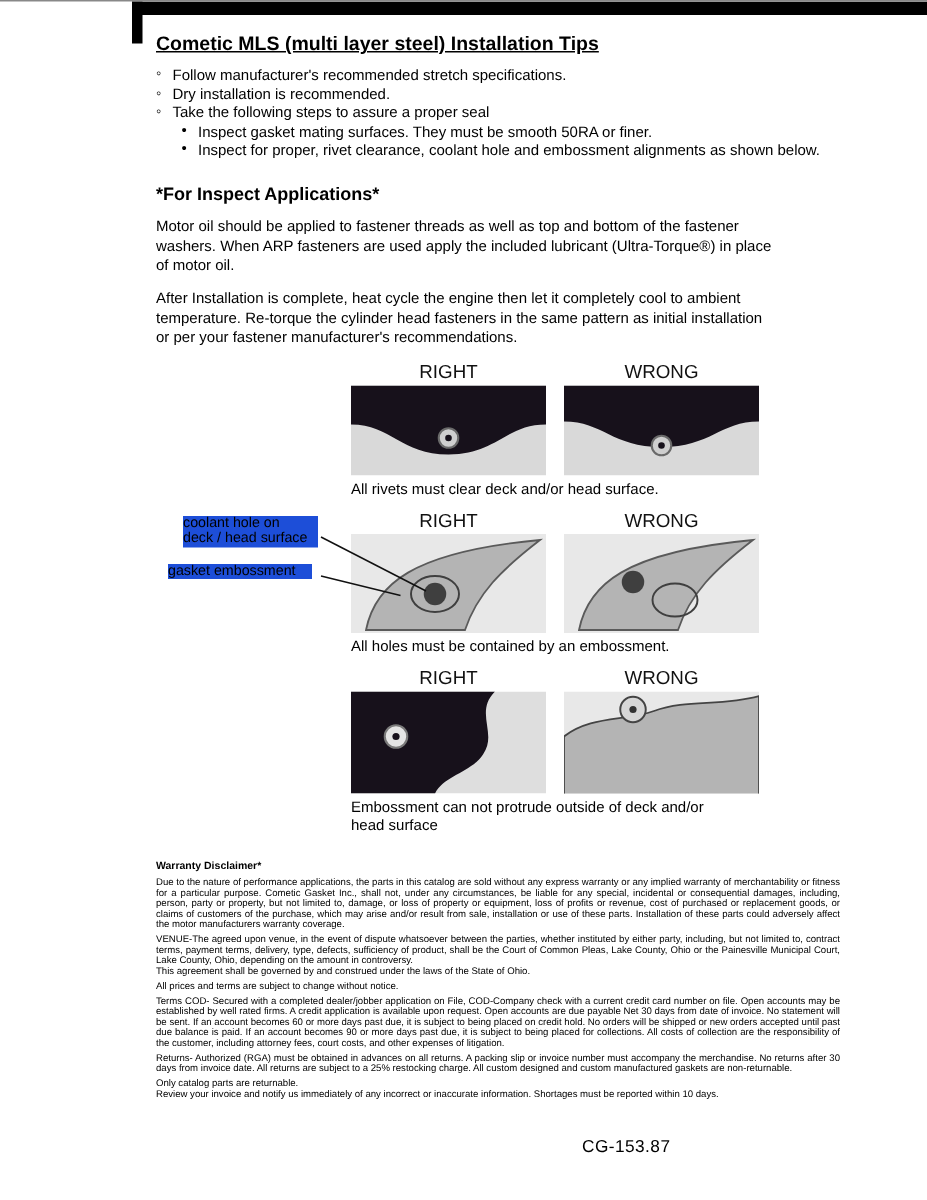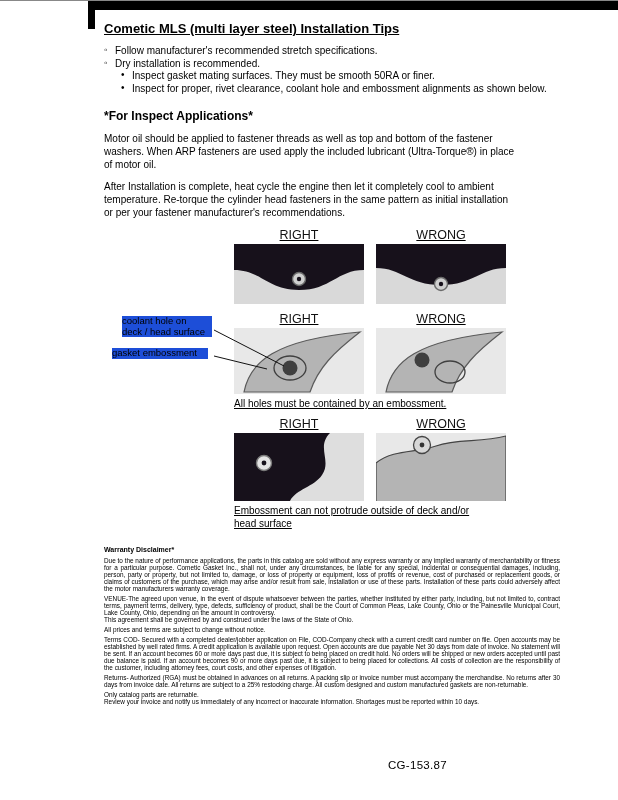--- a/index.html
+++ b/index.html
@@ -19,21 +19,21 @@
   ul.bullets li { position:relative; padding-left:11px; line-height:12.5px; }
   ul.bullets li::before { content:"◦"; position:absolute; left:0; top:-1px; font-size:10px; }
   ul.subbullets { margin:0 0 14px 17px; }
   ul.subbullets li { position:relative; padding-left:11px; line-height:12.5px; }
   ul.subbullets li::before { content:"•"; position:absolute; left:0; top:-1px; font-size:10px; }
 
   .diesel-heading { font-size:12px; font-weight:bold; margin:8px 0 9px 0; }
   p.body { font-size:10px; line-height:13px; margin:0 0 9px 0; width:412px; }
   p.note { font-size:10px; line-height:13px; margin:3px 0 13px 0; }
 
-  .diagrams { margin-left:130px; width:272px;text-decoration:underline; }
+  .diagrams { margin-left:130px; width:272px; }
   .diag-row { position:relative; margin-bottom:8px; }
   .diag-labels { display:flex; gap:12px; }
   .diag-labels span { width:130px; text-align:center; font-size:12.5px; color:#111; }
   .panels { display:flex; gap:12px; margin-top:2px; }
   svg.panel { display:block; }
   .caption { font-size:10px; margin-top:4px; }
   .caption.wrap2 { width:240px; line-height:12.5px; }
 
   .callout { position:absolute; font-size:9.5px; line-height:10.5px; z-index:3; background:#1d4ed8; }
   .callout .cl { display:block; }
@@ -54,20 +54,21 @@
 <div class="page">
   <div class="artifact-top"></div>
   <div class="artifact-left"></div>
 
   <div class="content">
     <h1 class="title">Cometic MLS (multi layer steel) Installation Tips</h1>
 
     <ul class="bullets">
       <li>Follow manufacturer's recommended stretch specifications.</li>
       <li>Dry installation is recommended.</li>
+      <li>Take the following steps to assure a proper seal</li>
     </ul>
     <ul class="subbullets">
       <li>Inspect gasket mating surfaces.  They must be smooth 50RA or finer.</li>
       <li>Inspect for proper, rivet clearance, coolant hole and embossment alignments as shown below.</li>
     </ul>
 
     <h2 class="diesel-heading">*For Inspect Applications*</h2>
     <p class="body">Motor oil should be applied to fastener threads as well as top and bottom of the fastener washers. When ARP fasteners are used apply the included lubricant (Ultra-Torque®) in place of motor oil.</p>
     <p class="body">After Installation is complete, heat cycle the engine then let it completely cool to ambient temperature. Re-torque the cylinder head fasteners in the same pattern as initial installation or per your fastener manufacturer's recommendations.</p>
 
@@ -85,20 +86,21 @@
             <circle cx="65" cy="35" r="6.5" fill="#cfcfcf" stroke="#6a6a6a" stroke-width="1.4"></circle>
             <circle cx="65" cy="35" r="2.2" fill="#17111b"></circle>
           </svg>
           <svg class="panel" viewBox="0 0 130 60" width="130" height="60">
             <rect width="130" height="60" fill="#d9d9d9"></rect>
             <path d="M0 0 H130 V24 C104 24 98 41 65 41 C32 41 26 24 0 24 Z" fill="#17111b"></path>
             <circle cx="65" cy="40" r="6.5" fill="#cfcfcf" stroke="#6a6a6a" stroke-width="1.4"></circle>
             <circle cx="65" cy="40" r="2.2" fill="#17111b"></circle>
           </svg>
         </div>
+        <div class="caption">All rivets must clear deck and/or head surface.</div>
       </div>
 
       <div class="diag-row">
         <div class="diag-labels">
           <span>RIGHT</span>
           <span>WRONG</span>
         </div>
 
         <div class="callout callout1">
           <span class="cl">coolant hole on</span>

